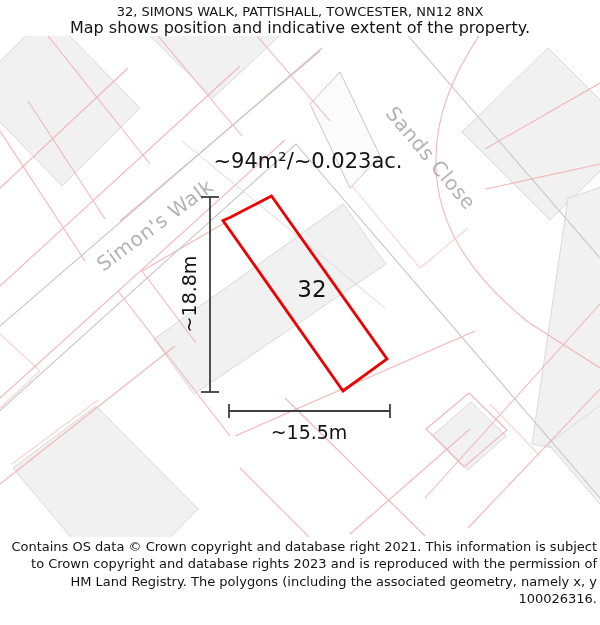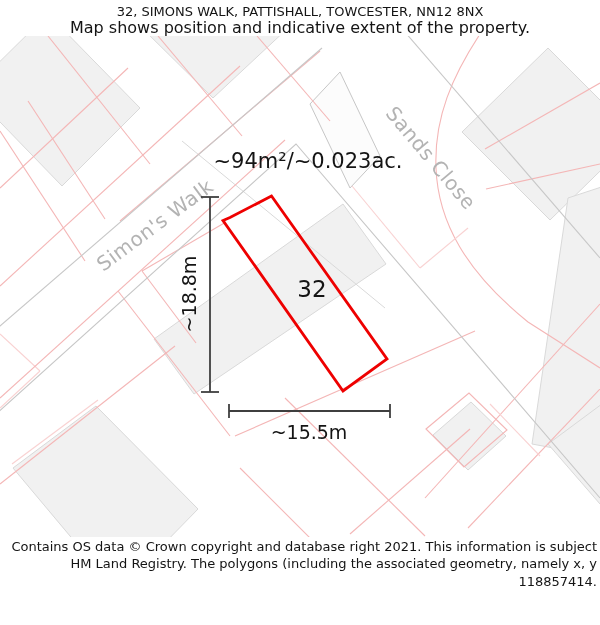--- a/index.html
+++ b/index.html
@@ -112,17 +112,18 @@
 
       <text class="maptext" x="308" y="132" font-size="21" text-anchor="middle">~94m²/~0.023ac.</text>
       <text class="maptext" x="312" y="261" font-size="23" text-anchor="middle">32</text>
       <text class="maptext" x="189" y="258" font-size="19" text-anchor="middle" transform="rotate(-90 189 258)" dy="7">~18.8m</text>
       <text class="maptext" x="309" y="403" font-size="19" text-anchor="middle">~15.5m</text>
     </svg>
   </div>
 
   <div class="footer">
     <div>Contains OS data © Crown copyright and database right 2021. This information is subject</div>
+    <div>to Crown copyright and database rights 2023 and is reproduced with the permission of</div>
     <div>HM Land Registry. The polygons (including the associated geometry, namely x, y</div>
-    <div>118857414.</div>
+    <div>100026316.</div>
   </div>
 
 </div>
 
 </body></html>

